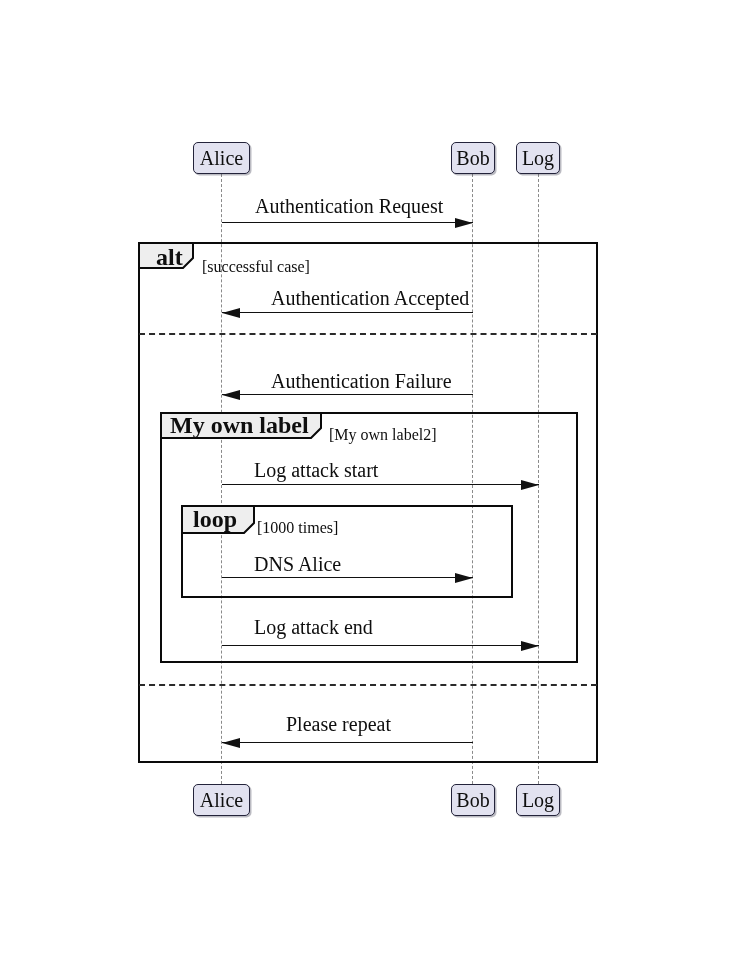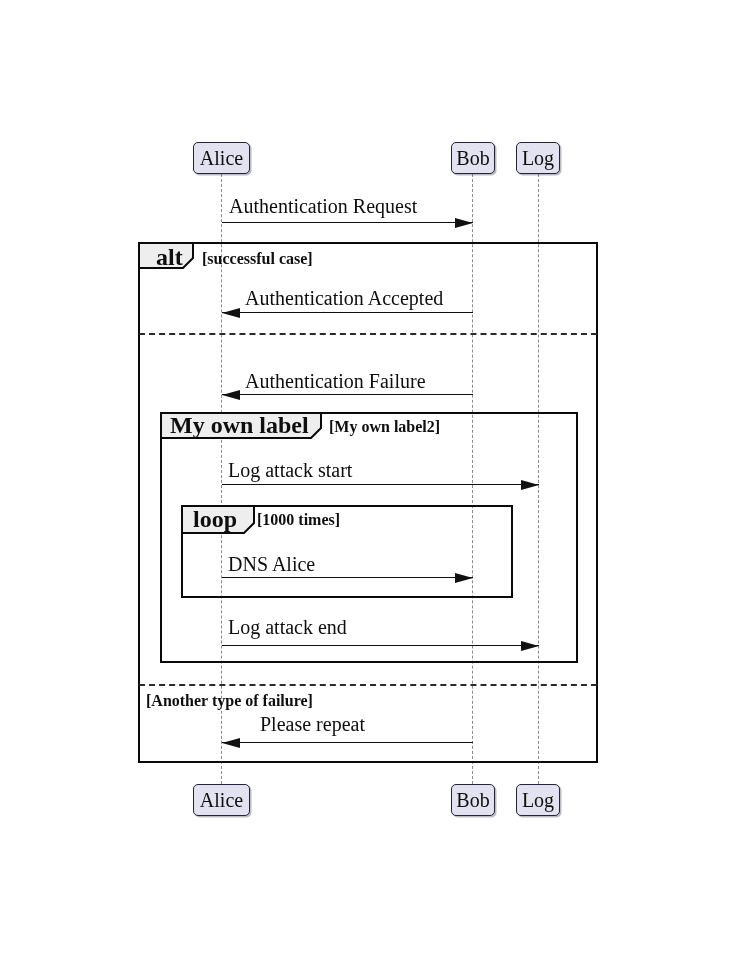--- a/index.html
+++ b/index.html
@@ -32,28 +32,28 @@
   .frame-label-svg{position:absolute;}
   .frame-label-svg path{
     fill:var(--frame-label-fill,#eee);
     stroke:var(--frame-border,#0a0a0a);
     stroke-width:2;
   }
   .frame-title{
     position:absolute;font-weight:bold;font-size:24px;line-height:24px;white-space:nowrap;
   }
   .guard{
-    position:absolute;font-weight:bold;font-size:16px;line-height:20px;white-space:nowrap;
+    position:absolute;font-weight:normal;font-size:16px;line-height:20px;white-space:nowrap;margin-top:8px;
   }
   .divider{
     position:absolute;height:0;
     border-top:2px dashed #2a2a2a;
   }
   .msg-label{
-    position:absolute;font-size:20px;line-height:24px;white-space:nowrap;
+    position:absolute;font-size:20px;line-height:24px;white-space:nowrap;margin-left:26px;
   }
   .msg-line{
     position:absolute;height:0;
     border-top:1.5px solid #111;
   }
   .arrow{position:absolute;width:0;height:0;}
   .arrow.right{
     border-top:5px solid transparent;
     border-bottom:5px solid transparent;
     border-left:18px solid #111;
@@ -98,21 +98,20 @@
   <div class="guard" style="left:329px;top:417px">[My own label2]</div>
 
   <div class="frame" style="left:181px;top:505px;width:332px;height:93px"></div>
   <svg class="frame-label-svg" style="left:181px;top:505px" width="75" height="29" viewBox="0 0 75 29">
     <path d="M1,1 H73 V18 L63,28 H1 Z"></path>
   </svg>
   <div class="frame-title" style="left:193px;top:507px">loop</div>
   <div class="guard" style="left:257px;top:510px">[1000 times]</div>
 
   <div class="divider" style="left:139px;top:684px;width:458px"></div>
-  <div class="guard" style="left:146px;top:691px">[Another type of failure]</div>
 
   <div class="msg-label" style="left:229px;top:194px">Authentication Request</div>
   <div class="msg-line" style="left:222px;top:222px;width:251px"></div>
   <div class="arrow right" style="left:455px;top:218px"></div>
 
   <div class="msg-label" style="left:245px;top:286px">Authentication Accepted</div>
   <div class="msg-line" style="left:222px;top:312px;width:251px"></div>
   <div class="arrow left" style="left:222px;top:308px"></div>
 
   <div class="msg-label" style="left:245px;top:369px">Authentication Failure</div>

